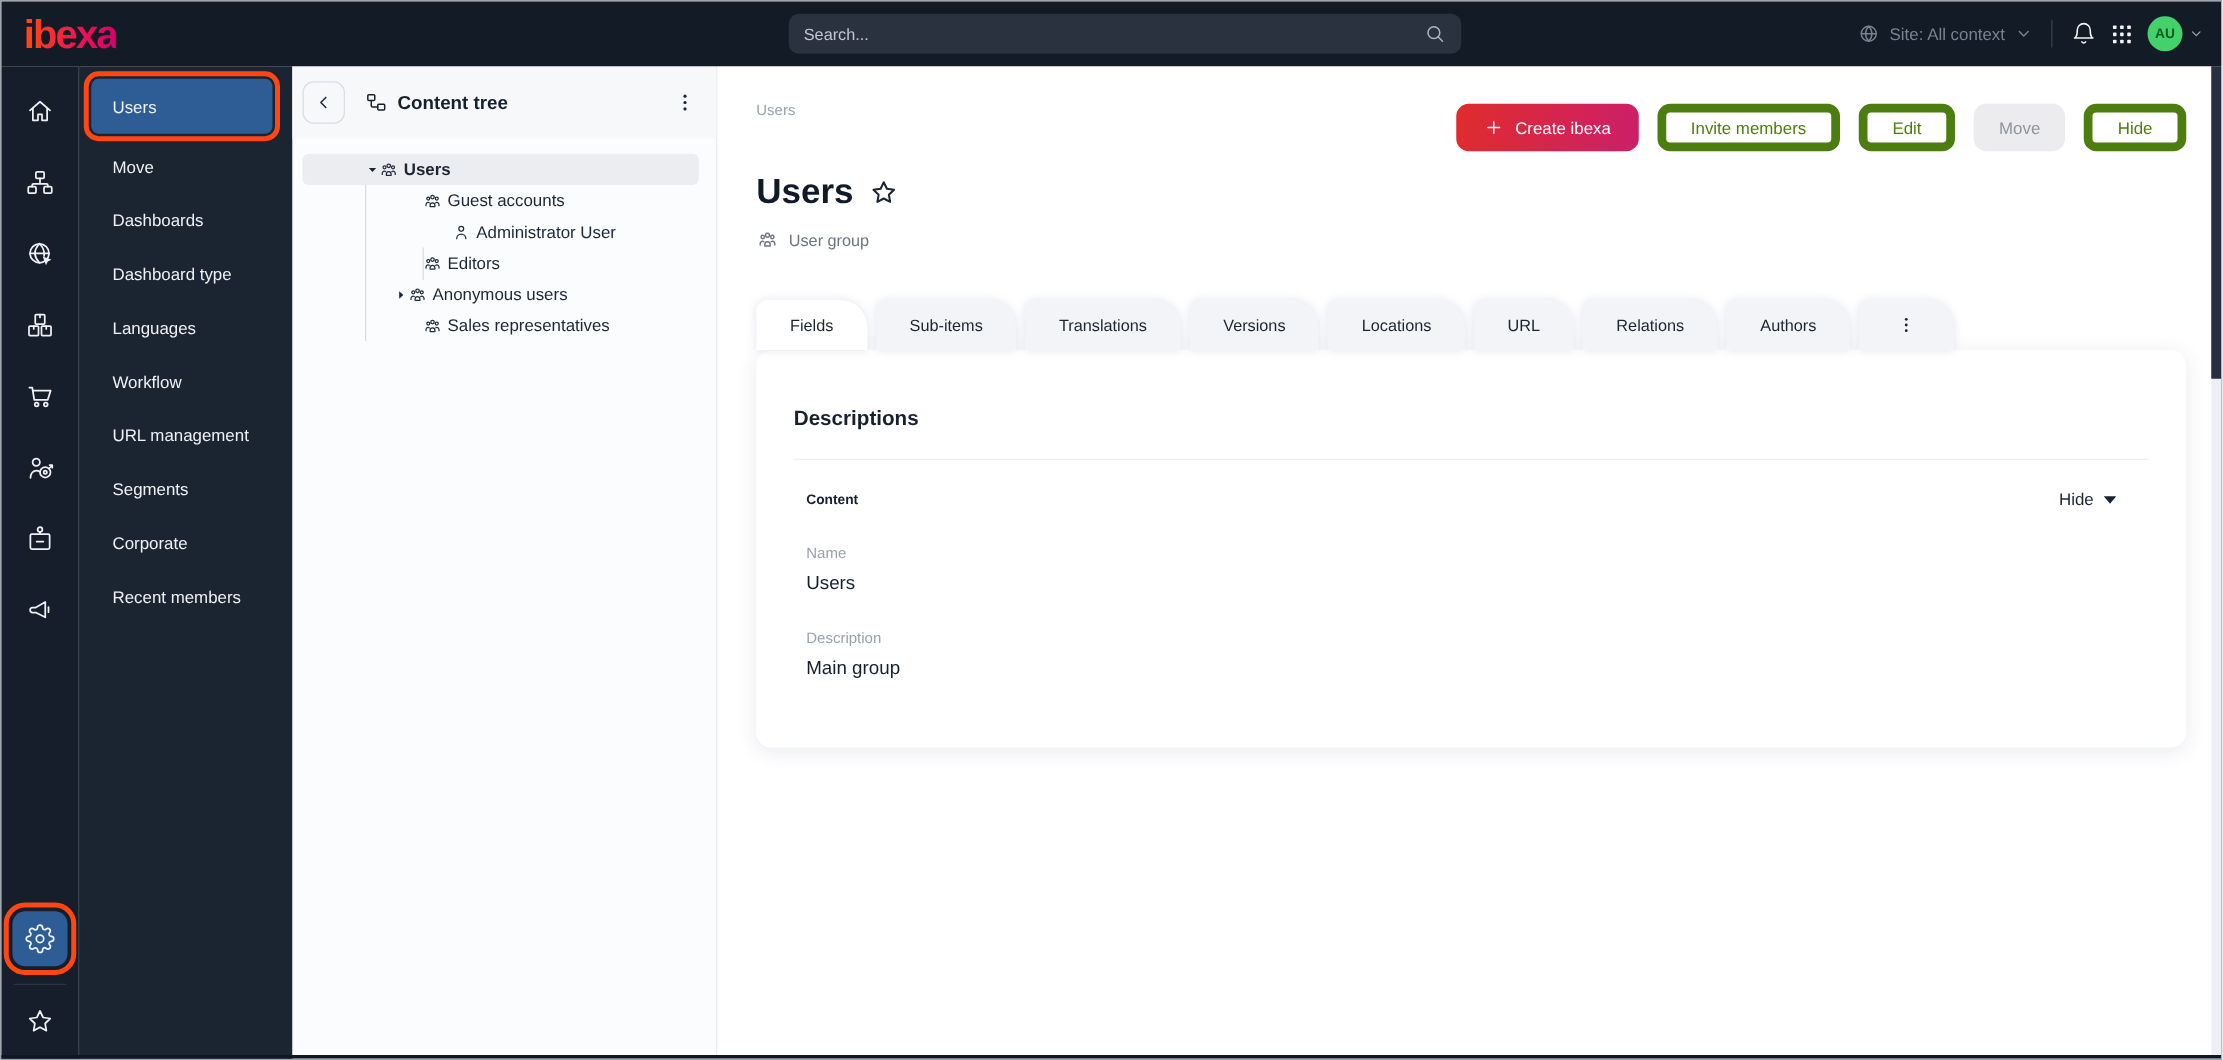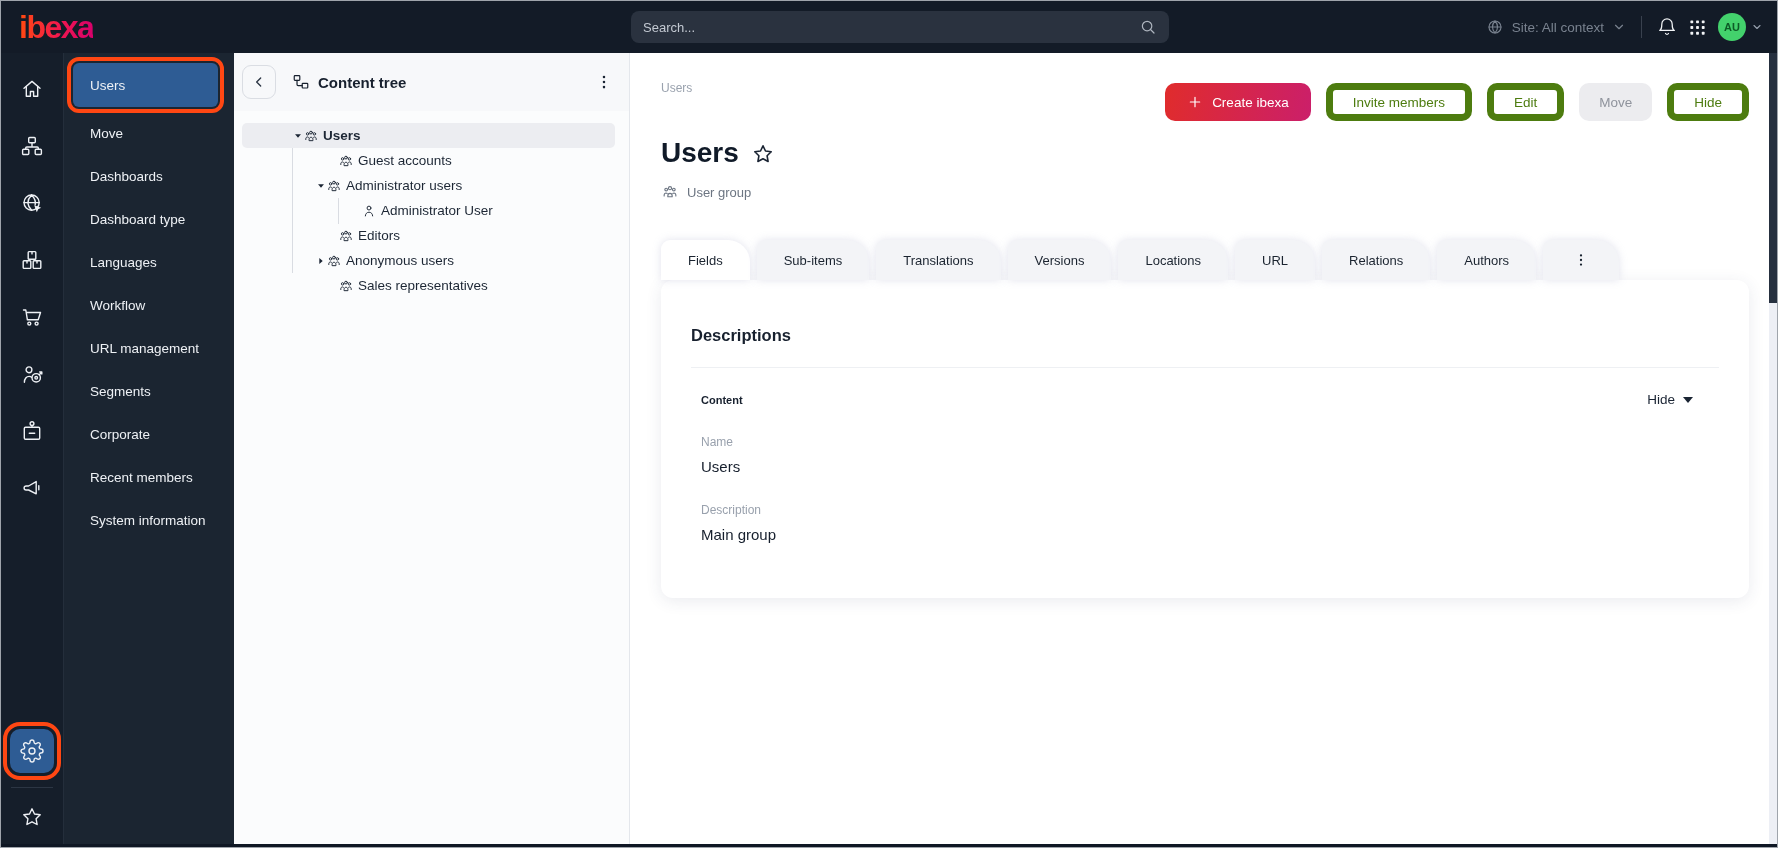--- a/index.html
+++ b/index.html
@@ -35,21 +35,21 @@
                justify-content: center; outline: 4px solid #ff4713; outline-offset: 3px; cursor: pointer; }
   .rail-divider { width: 42px; height: 1px; background: #2c3644; margin: 14px 0 9px; }
 
   
   .sidebar { width: 171px; background: #1b2531; border-left: 1px solid #242e3b; padding-top: 6px; flex: none; }
   .side-item { height: 43px; display: flex; align-items: center; padding-left: 26px; color: #eef1f5; font-size: 13.5px; cursor: pointer; white-space: nowrap; }
   .side-item.selected { background: #2e5c94; border-radius: 6px; height: 44px; margin: 4px 16px 5px 9px; padding-left: 17px;
                         outline: 4px solid #ff4713; outline-offset: 2px; }
 
   
-  .tree-panel { width: 396px; background: #fbfcfd; border-right: 1px solid #e4e7ec; position: relative; flex: none; }
+  .tree-panel { width: 340px; background: #fbfcfd; border-right: 1px solid #e4e7ec; position: relative; flex: none; }
   .tree-header { height: 58px; display: flex; align-items: center; padding: 0 16px 0 8px; background: #f7f8fa; }
   .back-btn { width: 34px; height: 34px; border: 1px solid #dadde3; border-radius: 9px; background: transparent;
               display: flex; align-items: center; justify-content: center; cursor: pointer; margin-right: 16px; }
   .tree-title-wrap { display: flex; align-items: center; gap: 8px; font-size: 15px; font-weight: 700; color: #17202e; }
   .tree-kebab { margin-left: auto; cursor: pointer; display: flex; }
   .tree { position: relative; padding: 12px 14px 0 8px; }
   .tree-row { height: 25px; display: flex; align-items: center; border-radius: 5px; font-size: 13.5px; color: #1c2634; cursor: pointer; }
   .tree-row.selected { background: #ecedf1; font-weight: 700; }
   .caret-slot { width: 22px; display: flex; align-items: center; justify-content: center; flex: none; }
   .tree-icon { width: 20px; display: flex; align-items: center; flex: none; }
@@ -259,21 +259,20 @@
         <div class="side-item selected">Users</div>
         <div class="side-item">Move</div>
         <div class="side-item">Dashboards</div>
         <div class="side-item">Dashboard type</div>
         <div class="side-item">Languages</div>
         <div class="side-item">Workflow</div>
         <div class="side-item">URL management</div>
         <div class="side-item">Segments</div>
         <div class="side-item">Corporate</div>
         <div class="side-item">Recent members</div>
-        <div class="side-item">System information</div>
       </nav>
 
     <aside class="tree-panel">
       <div class="tree-header">
         <button class="back-btn">
           <span class="ico" style="width:16px;height:16px">
               <svg viewBox="0 0 24 24" width="100%" height="100%" fill="none" stroke="#2a3342" stroke-width="2" stroke-linecap="round" stroke-linejoin="round">
                 <path d="M14.5 6l-6 6 6 6"></path>
               </svg>
             </span>
@@ -325,38 +324,20 @@
               <svg viewBox="0 0 24 24" width="100%" height="100%" fill="none" stroke="#232d3b" stroke-width="1.5" stroke-linecap="round" stroke-linejoin="round">
                 <circle cx="12" cy="6.9" r="2.1"></circle>
                 <path d="M9.1 18.4v-1.2c0-1.9 1.3-3.3 2.9-3.3s2.9 1.4 2.9 3.3v1.2z"></path>
                 <circle cx="6.9" cy="8.8" r="1.8"></circle>
                 <path d="M4.2 17.3v-1c0-1.7 1.1-2.9 2.5-2.9.6 0 1.1.2 1.5.6"></path>
                 <circle cx="17.1" cy="8.8" r="1.8"></circle>
                 <path d="M19.8 17.3v-1c0-1.7-1.1-2.9-2.5-2.9-.6 0-1.1.2-1.5.6"></path>
               </svg>
             </span>
             <span class="tree-label">Guest accounts</span>
-          </div>
-          <div class="tree-row" style="padding-left: 74px;">
-            <span class="caret-slot" style="width: 10px; height: 10px;">
-              <svg viewBox="0 0 24 24" width="100%" height="100%" fill="none" stroke="#1a2433" stroke-width="0" stroke-linecap="round" stroke-linejoin="round">
-                <path d="M5 8h14l-7 8z" fill="#1a2433" stroke="none"></path>
-              </svg>
-            </span>
-            <span class="tree-icon" style="width: 16px; height: 16px;">
-              <svg viewBox="0 0 24 24" width="100%" height="100%" fill="none" stroke="#232d3b" stroke-width="1.5" stroke-linecap="round" stroke-linejoin="round">
-                <circle cx="12" cy="6.9" r="2.1"></circle>
-                <path d="M9.1 18.4v-1.2c0-1.9 1.3-3.3 2.9-3.3s2.9 1.4 2.9 3.3v1.2z"></path>
-                <circle cx="6.9" cy="8.8" r="1.8"></circle>
-                <path d="M4.2 17.3v-1c0-1.7 1.1-2.9 2.5-2.9.6 0 1.1.2 1.5.6"></path>
-                <circle cx="17.1" cy="8.8" r="1.8"></circle>
-                <path d="M19.8 17.3v-1c0-1.7-1.1-2.9-2.5-2.9-.6 0-1.1.2-1.5.6"></path>
-              </svg>
-            </span>
-            <span class="tree-label">Administrator users</span>
           </div>
           <div class="tree-row" style="padding-left: 97px;">
             <span class="caret-slot"></span>
             <span class="tree-icon" style="width: 16px; height: 16px;">
               <svg viewBox="0 0 24 24" width="100%" height="100%" fill="none" stroke="#232d3b" stroke-width="1.5" stroke-linecap="round" stroke-linejoin="round">
                 <circle cx="12" cy="7.6" r="2.9"></circle>
                 <path d="M6.5 19.4c0-3.1 2.4-5.6 5.5-5.6s5.5 2.5 5.5 5.6"></path>
               </svg>
             </span>
             <span class="tree-label">Administrator User</span>

